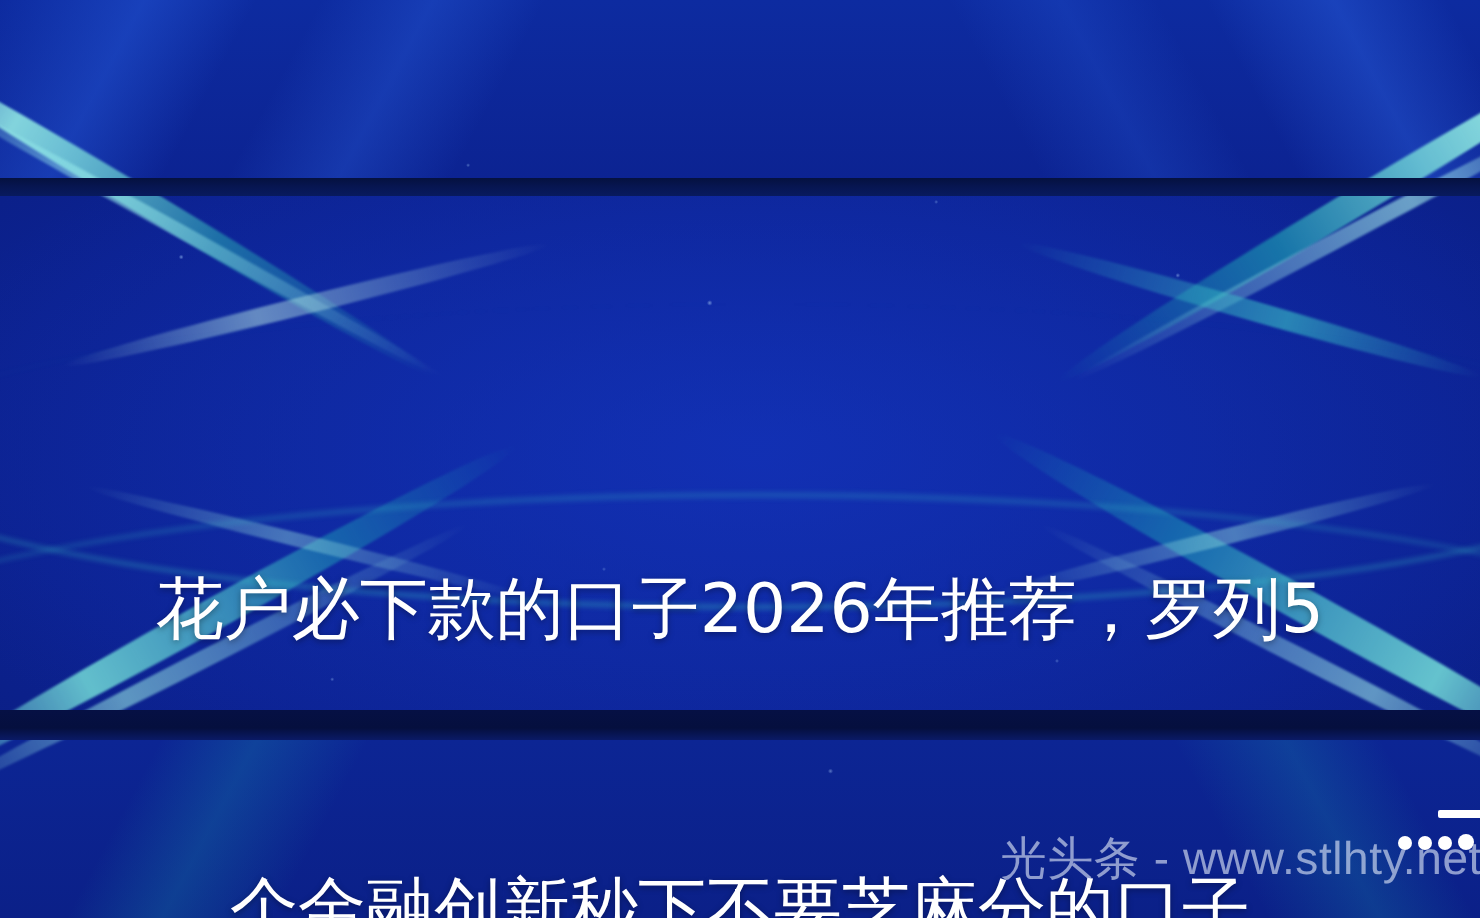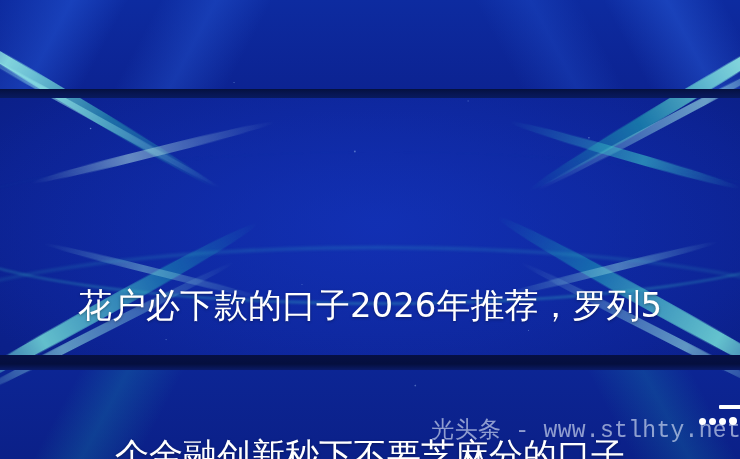--- a/index.html
+++ b/index.html
@@ -213,21 +213,21 @@
   .headline .line { display: block; }
 
   
   .watermark {
     position: absolute;
     right: 14px;
     bottom: 14px;
     display: flex;
     align-items: flex-end;
     color: rgba(224,233,248,.62);
-    font-family: Liberation Mono, monospace;
+    font-family: Liberation Sans, sans-serif;
     font-size: 23px;
     letter-spacing: .3px;
     white-space: nowrap;
   }
 
   
   .wm-logo {
     position: absolute;
     right: 8px;
     bottom: 28px;

